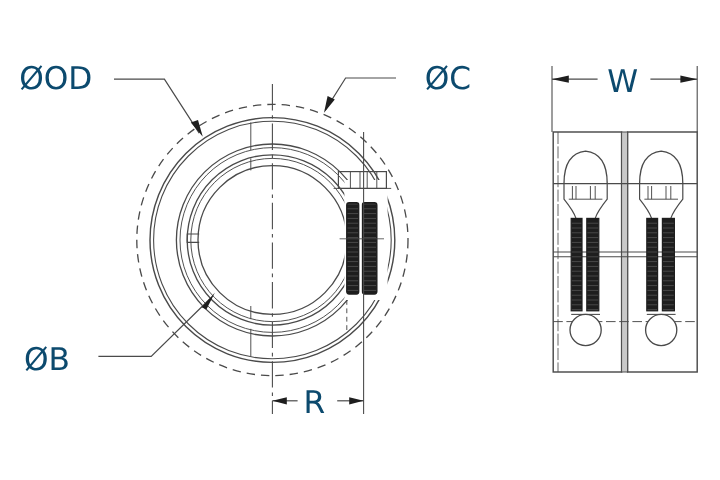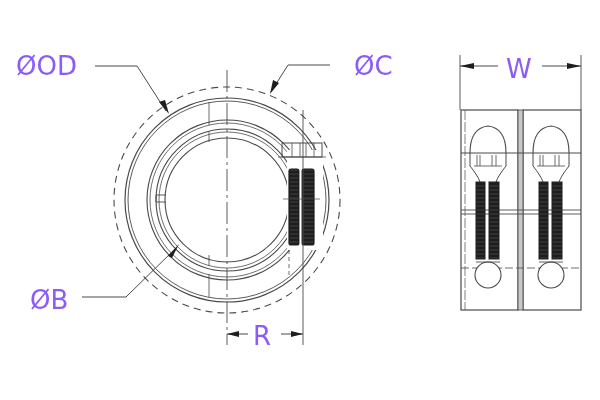--- a/index.html
+++ b/index.html
@@ -1,22 +1,22 @@
 <!DOCTYPE html>
 <html><head>
 <meta charset="utf-8">
 <style>
   html, body { margin: 0; padding: 0; background: #ffffff; }
   body { width: 600px; height: 400px; overflow: hidden; position: relative; font-family: "DejaVu Sans", sans-serif; }
   .canvas { position: absolute; left: 0; top: 0; width: 600px; height: 400px; }
-  .label { position: absolute; font-family: "DejaVu Sans", sans-serif; font-size: 26px; color: #8b5cf6; line-height: 1; letter-spacing: 0px; text-align: center; }
+  .label { position: absolute; font-family: "DejaVu Sans", sans-serif; font-size: 26px; color: #0c4a6e; line-height: 1; letter-spacing: 0px; text-align: center; }
   #lbl-od { left: 16px; top: 53px; }
   #lbl-c { left: 334px; top: 53px; margin-left: 20px; }
   #lbl-w { left: 506px; top: 56px; }
-  #lbl-b { left: 30px; top: 287px; }
+  #lbl-b { left: 20px; top: 287px; }
   #lbl-r { left: 253px; top: 323px; }
 </style>
 </head>
 <body>
 
 <svg class="canvas" viewBox="0 0 600 400" xmlns="http://www.w3.org/2000/svg">
   <defs>
     <pattern id="thread" width="4" height="4" patternUnits="userSpaceOnUse">
       <rect width="4" height="4" fill="#1e1e1e"></rect>
       <line x1="0" y1="2" x2="4" y2="2" stroke="#555" stroke-width="0.6"></line>

